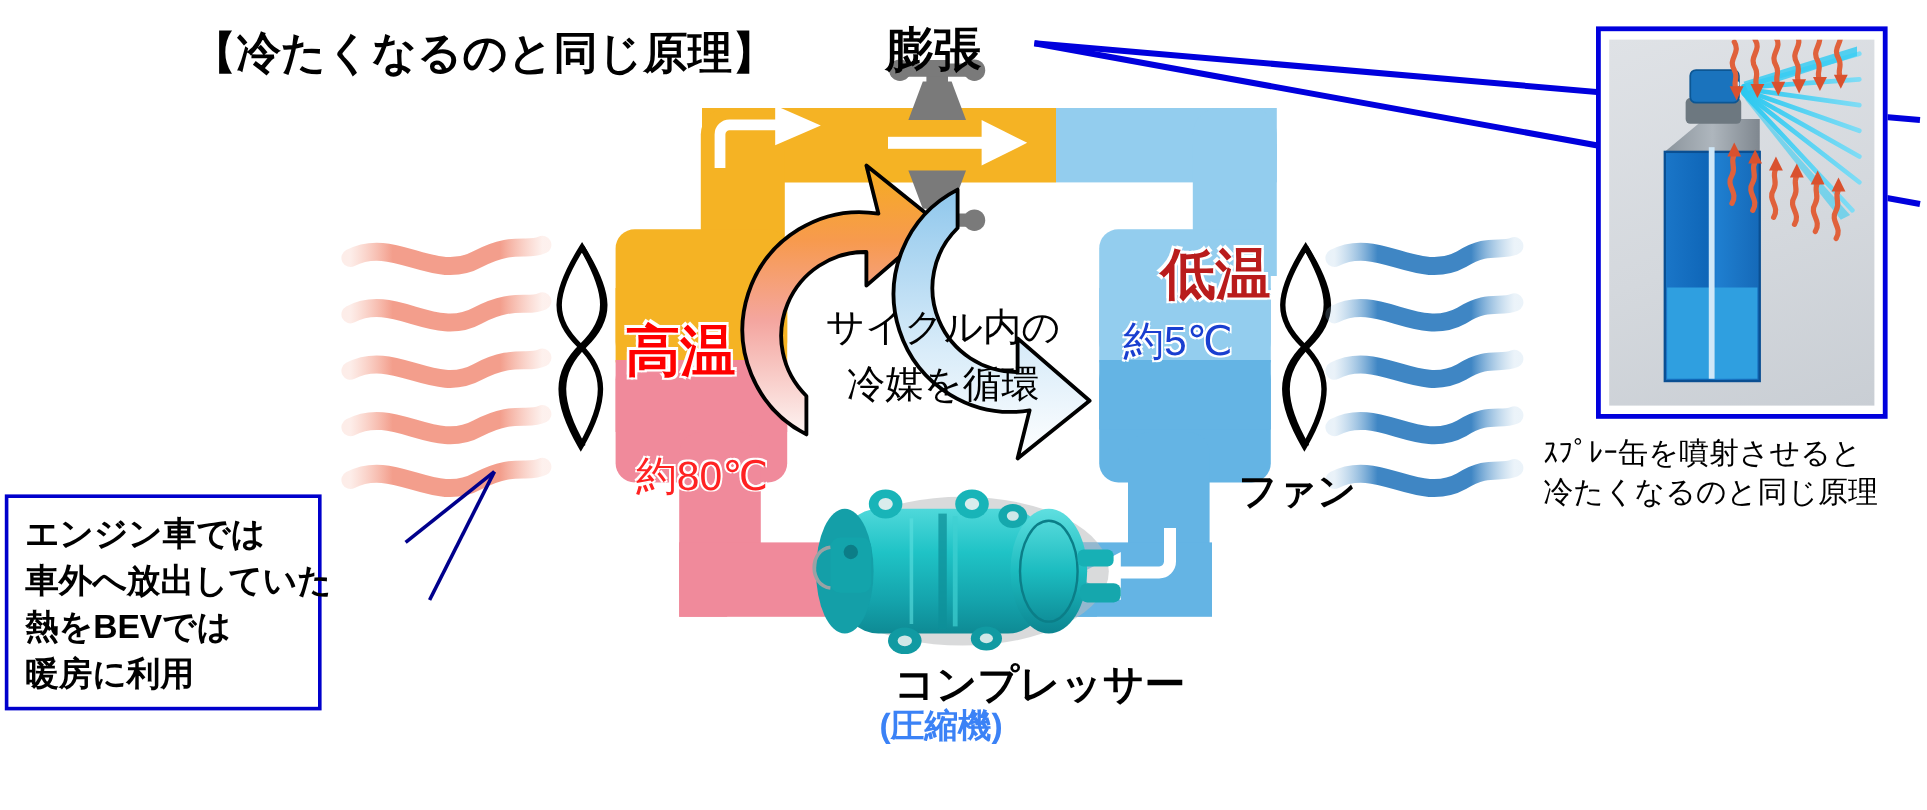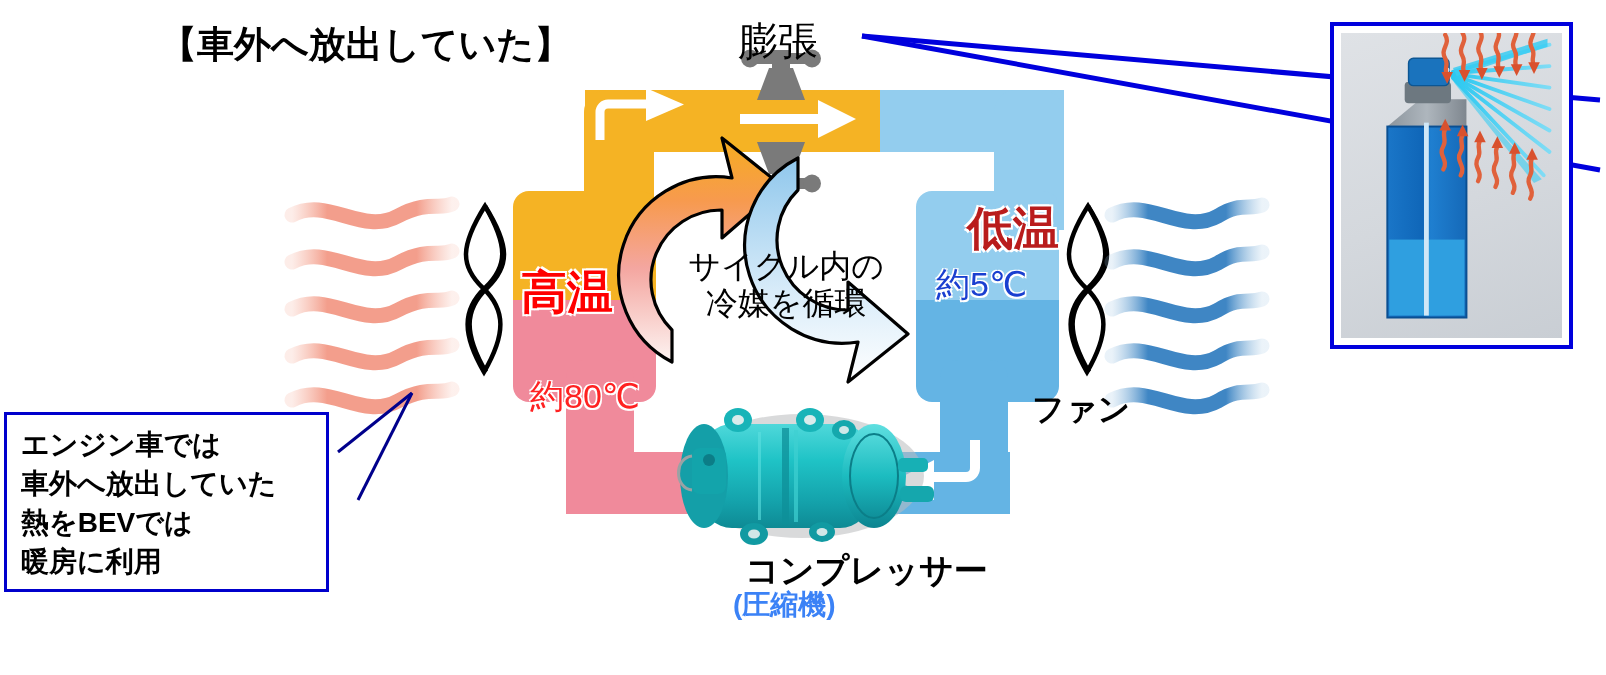--- a/index.html
+++ b/index.html
@@ -23,21 +23,21 @@
     font-size:37px;
     font-weight:bold;
     color:#000000;
     letter-spacing:0px;
     white-space:nowrap;
   }
 
   
   .big-black{
     font-size:45px;
-    font-weight:normal;
+    font-weight:bold;
     color:#000;
     white-space:nowrap;
     text-align:center;
   }
   #label-expansion{ left:738px; top:14px; font-size:40px; }
   #label-warm{ left:296px; top:256px; }
   #label-cold{ left:1104px; top:256px; }
 
   #label-fan{
     left:1032px; top:388px;
@@ -55,21 +55,21 @@
   #label-compressor2{
     left:733px; top:586px;
     font-size:28px; font-weight:bold; color:#3b82f6; white-space:nowrap;
   }
 
   
   #cycle-text{
     left:681px; top:248px;
     width:210px;
     font-size:32px;
-    line-height:37px;
+    line-height:48px;
     color:#000;
     text-align:center;
     white-space:pre;
     z-index:30;
   }
 
   
   .temp-main{
     font-size:46px; font-weight:bold; white-space:nowrap;
     text-shadow:
@@ -88,21 +88,21 @@
   #cold-main{left:923px; top:198px; color:#b91c1c;margin-left:44px; }
   #cold-sub{ left:936px; top:262px; color:#1a3fd0; }
 
   
   .callout-box{
     border:3px solid #0000cc;
     background:#ffffff;
     box-sizing:border-box;
   }
   #callout-left{
-    left:4px; top:412px; width:325px; height:180px;
+    left:4px; top:412px; width:264px; height:180px;
     padding:10px 0 0 14px;
   }
   #callout-left .txt{
     font-size:28px; font-weight:bold; color:#000;
     line-height:39px; white-space:pre;
   }
 
   #spray-box{
     left:1330px; top:22px; width:243px; height:327px;
     border:4px solid #0000dd;
@@ -335,21 +335,21 @@
 
     <rect x="30" y="50" width="34" height="46" rx="8" fill="#13a4ab"></rect>
     <circle cx="47" cy="62" r="6" fill="#0c7d87"></circle>
 
     <rect x="236" y="60" width="30" height="14" rx="5" fill="#17b0b5"></rect>
     <rect x="238" y="88" width="34" height="16" rx="6" fill="#15a7ad"></rect>
 
     <path d="M 30 58 C 12 60 12 90 30 92" fill="none" stroke="#9aa2a4" stroke-width="3"></path>
   </svg>
 
-  <div class="abs nosel" id="title">【車外へ放出していた】</div>
+  <div class="abs nosel" id="title">【冷たくなるのと同じ原理】</div>
 
   <div class="abs nosel big-black" id="label-expansion">膨張</div>
 
 
 
   <div class="abs nosel" id="label-fan">ファン</div>
 
   <div class="abs nosel" id="label-compressor">コンプレッサー</div>
   <div class="abs nosel" id="label-compressor2">(圧縮機)</div>
 
@@ -445,14 +445,16 @@
           <path d="M 120 106 L 132 106 L 126 94 Z"></path>
           <path d="M 138 112 L 150 112 L 144 100 Z"></path>
           <path d="M 156 118 L 168 118 L 162 106 Z"></path>
           <path d="M 174 124 L 186 124 L 180 112 Z"></path>
           <path d="M 192 130 L 204 130 L 198 118 Z"></path>
         </g>
       </svg>
     </div>
   </div>
 
+  <div class="abs nosel" id="spray-caption">ｽﾌﾟﾚｰ缶を噴射させると
+冷たくなるのと同じ原理</div>
 
 </div>
 
 </body></html>

